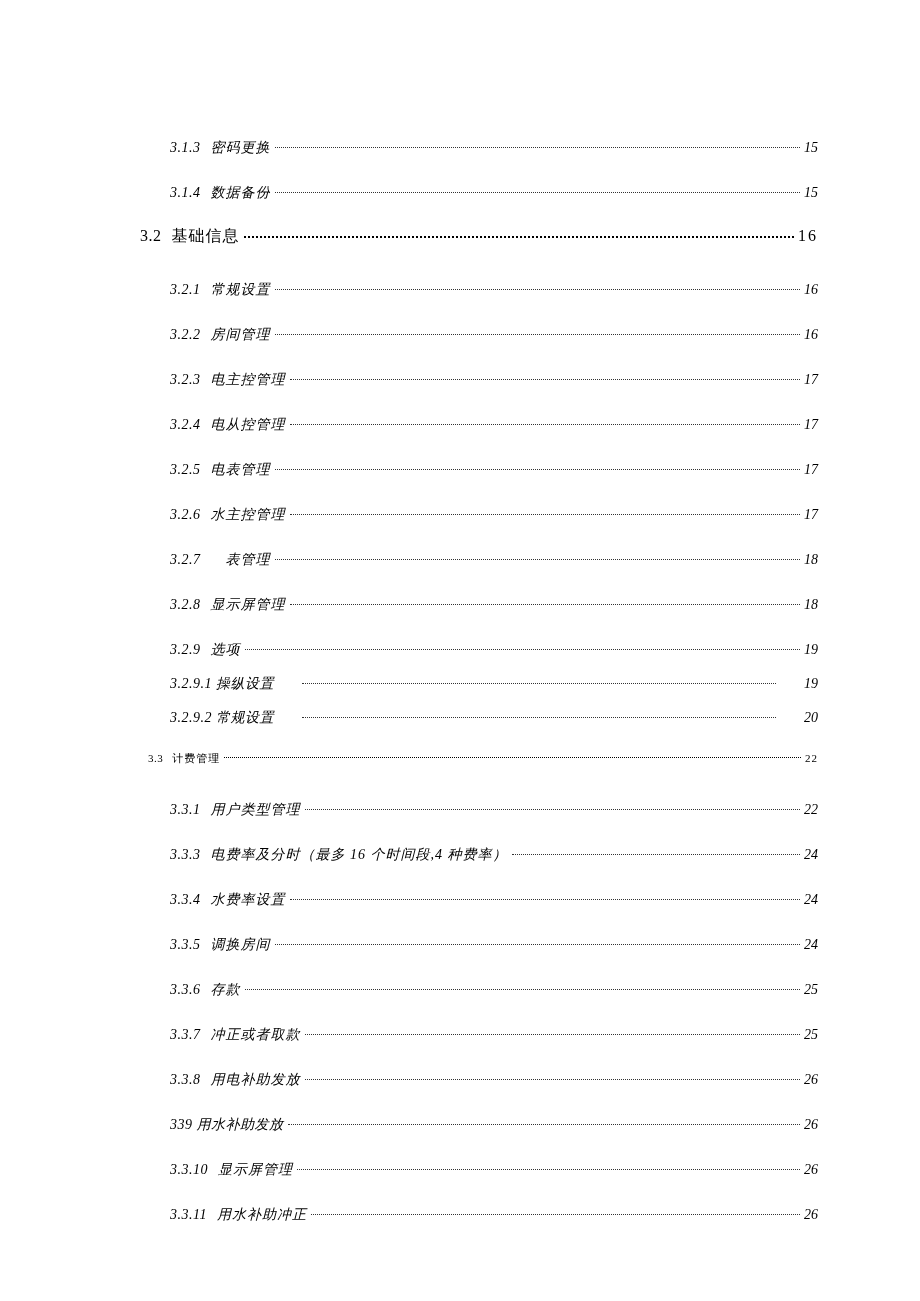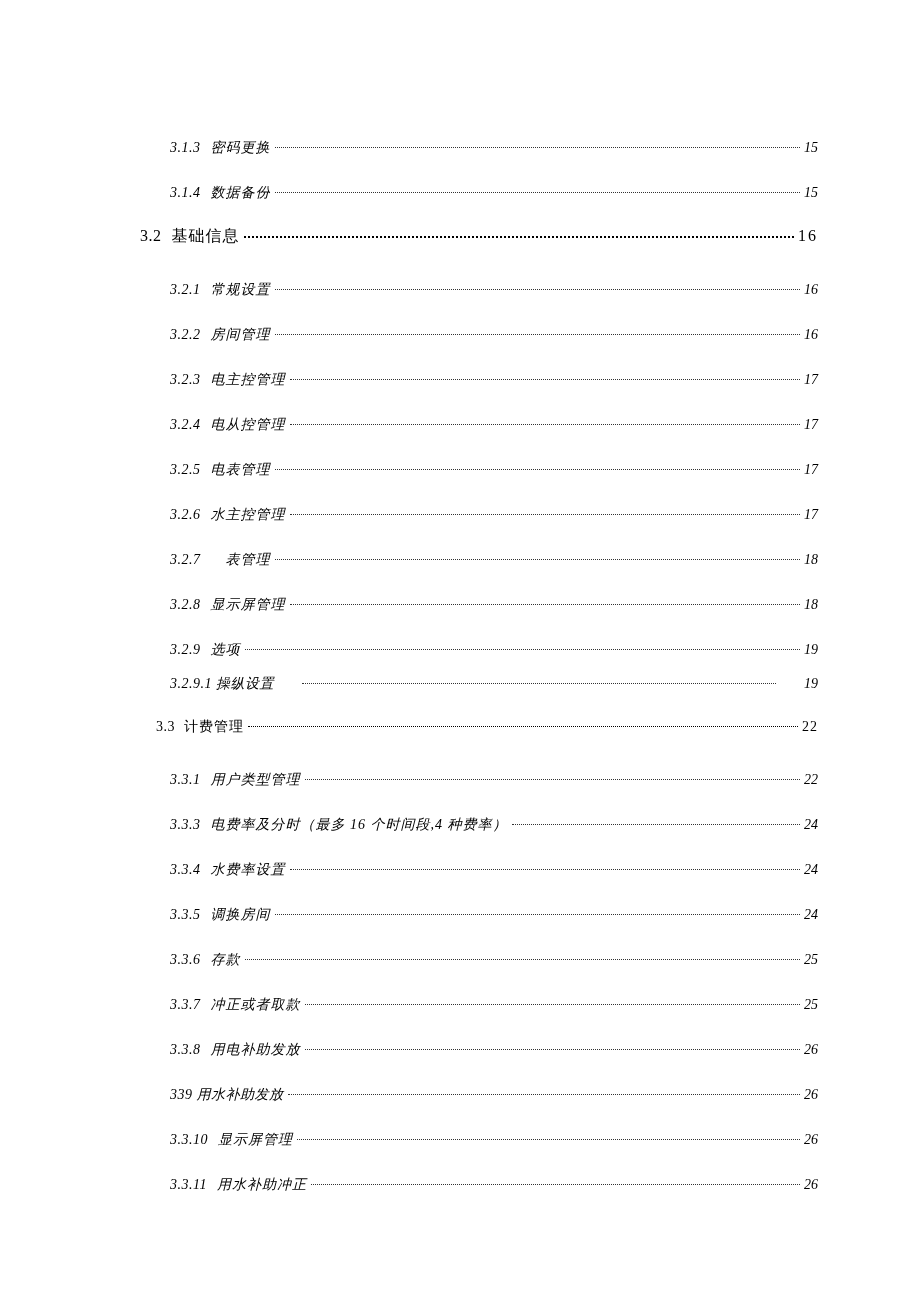--- a/index.html
+++ b/index.html
@@ -55,23 +55,23 @@
   }
   .lvl-2 .toc-dots {
     border-bottom: 2px dotted #000;
     top: -3px;
   }
   .lvl-2 .toc-page {
     font-family: "SimSun", serif;
   }
 
   .lvl-2b {
-    font-size: 14px;
+    font-size: 11px;
     font-style: normal;
-    margin-left: 16px;
+    margin-left: 8px;
     padding-top: 18px;
     padding-bottom: 18px;
     font-family: "SimSun", "STSong", serif;
     font-weight: 500;
     letter-spacing: 1px;
   }
   .lvl-2b .toc-title{
     font-family: "SimHei","STHeiti",sans-serif;
     font-weight: 500;
     padding-left: 9px;
@@ -200,20 +200,25 @@
         <span class="toc-num">3.2.9</span>
         <span class="toc-title">选项</span>
         <span class="toc-dots"></span>
         <span class="toc-page">19</span>
       </div>
       <div class="toc-row lvl-4">
         <span class="toc-num">3.2.9.1 操纵设置</span>
         <span class="toc-dots"></span>
         <span class="toc-page">19</span>
       </div>
+      <div class="toc-row lvl-4">
+        <span class="toc-num">3.2.9.2 常规设置</span>
+        <span class="toc-dots"></span>
+        <span class="toc-page">20</span>
+      </div>
       <div class="toc-row lvl-2b">
         <span class="toc-num">3.3</span>
         <span class="toc-title">计费管理</span>
         <span class="toc-dots"></span>
         <span class="toc-page">22</span>
       </div>
       <div class="toc-row lvl-3">
         <span class="toc-num">3.3.1</span>
         <span class="toc-title">用户类型管理</span>
         <span class="toc-dots"></span>

